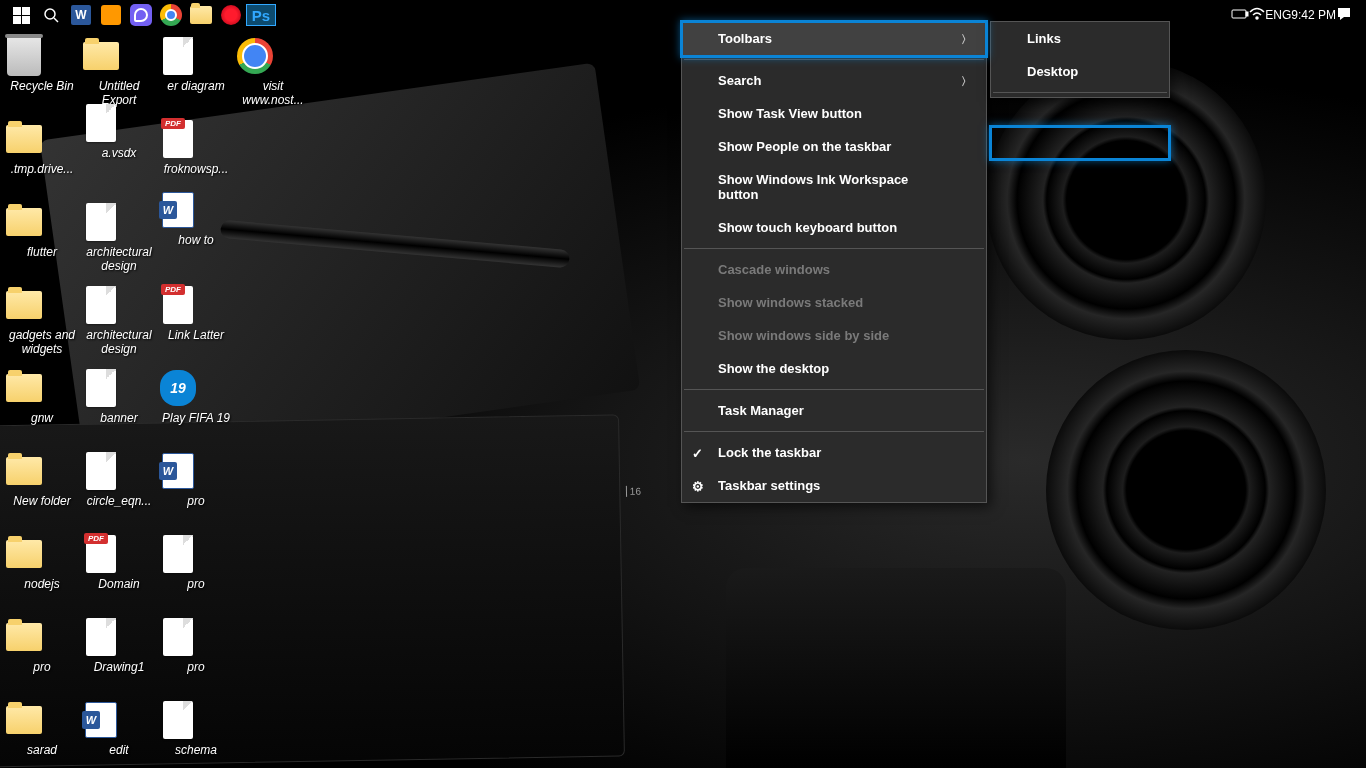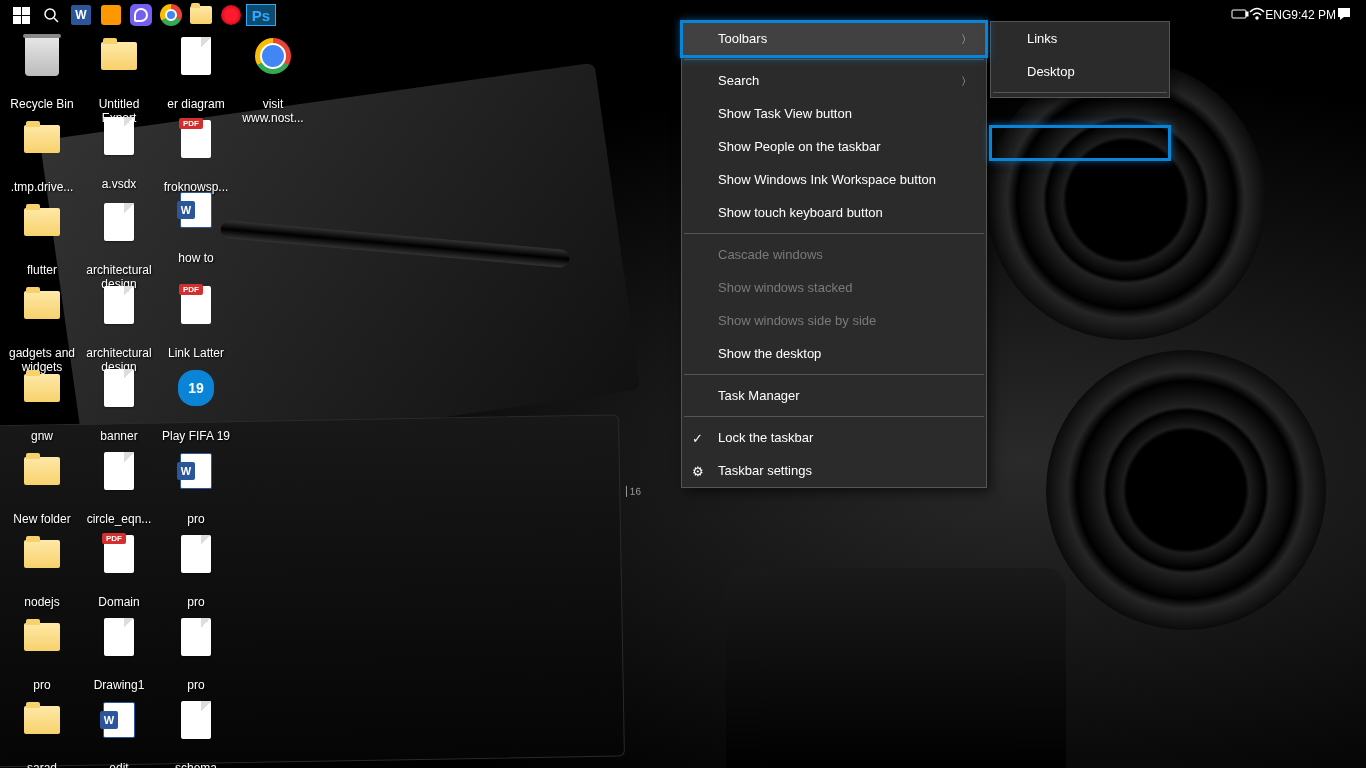--- a/index.html
+++ b/index.html
@@ -10,37 +10,37 @@
 .lens1{position:absolute;right:100px;top:60px;width:280px;height:280px;border-radius:50%;background:radial-gradient(circle,#000 30%,#1d1d1d 32%,#000 40%,#222 42%,#000 55%,#262626 60%,#000 75%);}
 .lens2{position:absolute;right:40px;top:350px;width:280px;height:280px;border-radius:50%;background:radial-gradient(circle,#000 30%,#1d1d1d 32%,#000 40%,#222 42%,#000 55%,#262626 60%,#000 75%);}
 .camera{position:absolute;right:300px;bottom:0;width:340px;height:200px;background:linear-gradient(180deg,#1a1a1a,#000);border-radius:20px 20px 0 0;}
 .pen{position:absolute;left:220px;top:235px;width:350px;height:18px;background:linear-gradient(180deg,#333,#000,#333);border-radius:10px;transform:rotate(5deg);}
 .ruler{position:absolute;left:180px;top:480px;width:420px;height:30px;color:#999;font-size:10px;display:flex;gap:28px;align-items:center;transform:rotate(-1deg);}
 .ruler span{border-left:1px solid #999;padding-left:3px;}
 .taskbar{position:absolute;top:0;left:0;right:0;height:30px;background:#000;display:flex;align-items:center;padding:0 6px;z-index:10;}
 .taskbar-icon{width:30px;height:30px;display:flex;align-items:center;justify-content:center;color:#fff;cursor:pointer;}
 .taskbar-right{margin-left:auto;display:flex;align-items:center;gap:0;color:#fff;font-size:12px;padding-right:8px;}
 .desktop{position:absolute;top:30px;left:0;right:0;bottom:0;z-index:5;}
-.desktop-icon{position:absolute;width:76px;display:flex;flex-direction:column;align-items:center;gap:21px;cursor:pointer;text-align:center;}
+.desktop-icon{position:absolute;width:76px;display:flex;flex-direction:column;gap:3px;cursor:pointer;text-align:center;font-style:italic;}
 .desktop-icon .ico{width:40px;height:40px;display:flex;align-items:center;justify-content:center;font-size:32px;}
 .desktop-icon .lbl{color:#fff;font-size:12px;text-shadow:1px 1px 2px #000;line-height:1.2;word-wrap:break-word;max-width:76px;}
 .folder-ico{width:36px;height:28px;background:linear-gradient(180deg,#ffe9a8,#f7d16c);border-radius:2px;position:relative;}
 .folder-ico::before{content:"";position:absolute;top:-4px;left:2px;width:14px;height:6px;background:#f7d16c;border-radius:2px 2px 0 0;}
 .file-ico{width:30px;height:38px;background:#fff;border-radius:2px;position:relative;box-shadow:0 1px 2px rgba(0,0,0,.4);}
 .file-ico::after{content:"";position:absolute;top:0;right:0;width:10px;height:10px;background:linear-gradient(135deg,#ddd 50%,transparent 50%);}
 .pdf-ico{width:30px;height:38px;background:#fff;border-radius:2px;position:relative;}
 .pdf-ico::before{content:"PDF";position:absolute;top:-2px;left:-2px;background:#d32f2f;color:#fff;font-size:8px;font-weight:bold;padding:1px 4px;border-radius:2px;}
 .word-ico{width:32px;height:36px;background:#fff;border:1px solid #2b579a;border-radius:2px;position:relative;}
 .word-ico::before{content:"W";position:absolute;left:-4px;top:8px;width:18px;height:18px;background:#2b579a;color:#fff;font-size:11px;font-weight:bold;display:flex;align-items:center;justify-content:center;border-radius:2px;}
 .bin-ico{width:34px;height:40px;background:linear-gradient(180deg,#e8e8e8,#bbb);border-radius:2px 2px 4px 4px;position:relative;}
 .bin-ico::before{content:"";position:absolute;top:-2px;left:-2px;right:-2px;height:4px;background:#888;border-radius:2px;}
 .context-menu{position:absolute;background:#2b2b2b;border:1px solid #555;box-shadow:4px 4px 12px rgba(0,0,0,.6);font-size:13px;color:#fff;z-index:100;}
 .menu1{left:681px;top:21px;width:306px;}
 .menu2{left:990px;top:21px;width:180px;}
-.context-menu .item{padding:9px 36px 9px 36px;position:relative;cursor:default;}
+.context-menu .item{padding:9px 36px 9px 36px;position:relative;cursor:default;font-weight:bold;}
 .context-menu .item.hov{background:#414141;}
 .context-menu .item.disabled{color:#7a7a7a;}
 .context-menu .item .arrow{position:absolute;right:14px;top:50%;transform:translateY(-50%);font-size:11px;color:#ccc;}
 .context-menu .item .pre-icon{position:absolute;left:10px;top:50%;transform:translateY(-50%);font-size:13px;}
 .context-menu .sep{height:1px;background:#555;margin:4px 2px;}
 .highlight-box{position:absolute;border:3px solid #0a84d6;box-shadow:0 0 8px rgba(10,132,214,.6);pointer-events:none;z-index:200;}
 .hb1{left:680px;top:20px;width:308px;height:38px;}
 .hb2{left:989px;top:125px;width:182px;height:36px;}
 .win-logo{display:grid;grid-template-columns:8px 8px;grid-template-rows:8px 8px;gap:1px;}
 .win-logo div{background:#fff;}
@@ -157,21 +157,21 @@
         <div class="chrome-ico" style="width:36px;height:36px"></div>
       </div>
       <div class="lbl">visit www.nost...</div>
     </div>
     <div class="desktop-icon" style="left: 4px; top: 89px;">
       <div class="ico">
         <div class="folder-ico"></div>
       </div>
       <div class="lbl">.tmp.drive...</div>
     </div>
-    <div class="desktop-icon" style="left: 81px; top: 86px;">
+    <div class="desktop-icon" style="left: 81px; top: 73px;">
       <div class="ico">
         <div class="file-ico"></div>
       </div>
       <div class="lbl">a.vsdx</div>
     </div>
     <div class="desktop-icon" style="left: 158px; top: 89px;">
       <div class="ico">
         <div class="pdf-ico"></div>
       </div>
       <div class="lbl">froknowsp...</div>

